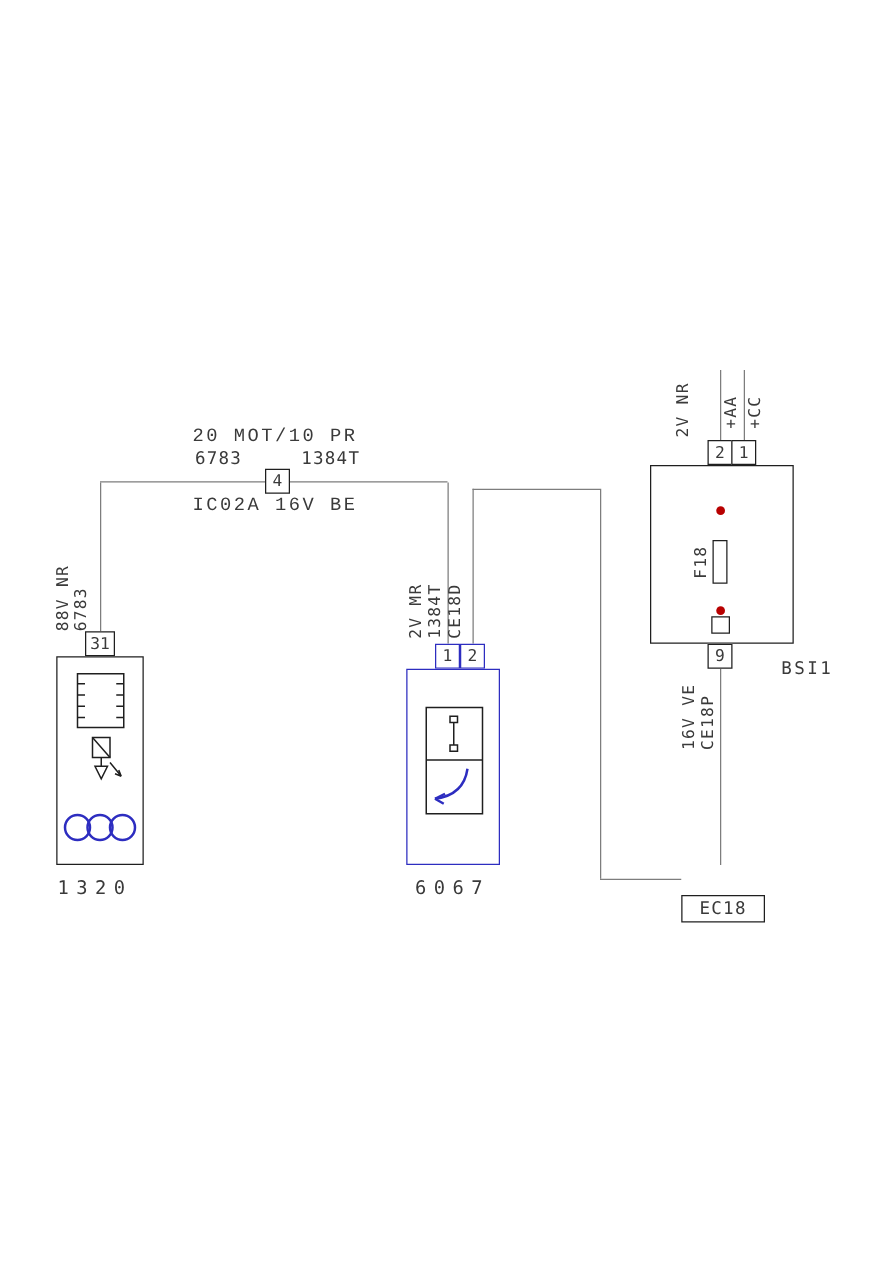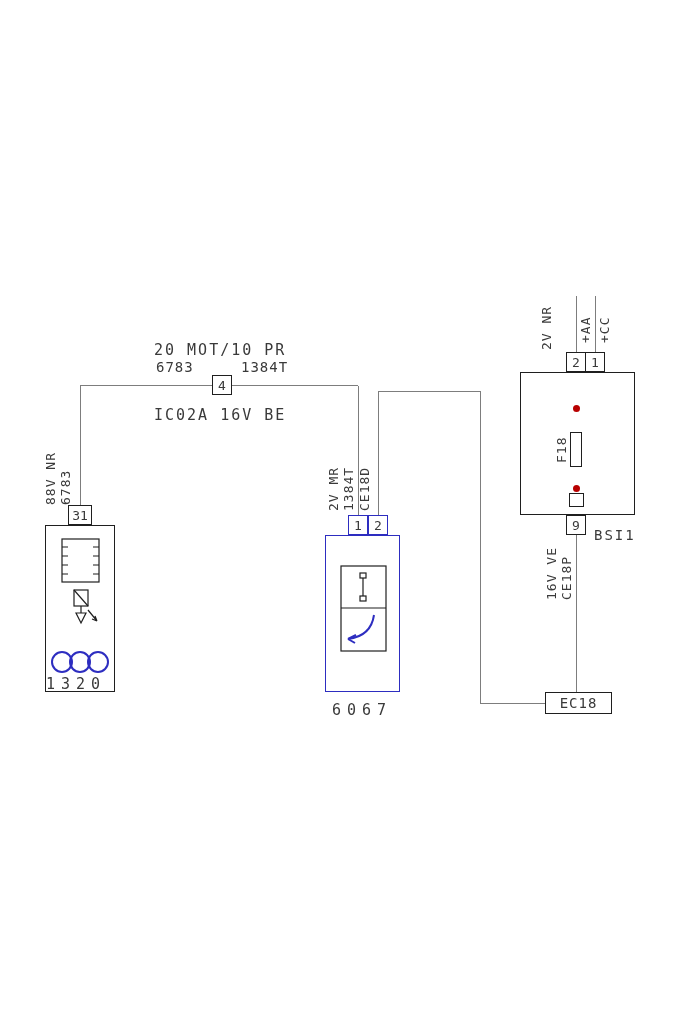--- a/index.html
+++ b/index.html
@@ -20,33 +20,33 @@
   }
   .pin.blue{border-color:var(--blue);}
   .node{
     position:absolute;width:20px;height:20px;box-sizing:border-box;
     border:1px solid var(--outline);background:#fff;display:flex;
     align-items:center;justify-content:center;font-size:13px;color:var(--text);
   }
   .body-box{position:absolute;box-sizing:border-box;border:1px solid var(--outline);background:#fff;}
   .body-box.blue{border-color:var(--blue);}
   .hlabel{position:absolute;font-size:14px;letter-spacing:1px;color:var(--text);white-space:nowrap;}
-  .hlabel.big{font-size:15px;letter-spacing:2px;}
+  .hlabel.big{font-size:15px;letter-spacing:2px;font-family:Liberation Mono, monospace;}
   .hlabel.id{font-size:15px;letter-spacing:6px;}
   .vtext{
     position:absolute;transform:rotate(-90deg);transform-origin:0 0;
     white-space:nowrap;font-size:13px;letter-spacing:1px;color:var(--text);line-height:14px;
   }
   .fuse{position:absolute;box-sizing:border-box;border:1px solid var(--outline);background:transparent;}
   .sq{position:absolute;box-sizing:border-box;border:1px solid var(--outline);background:transparent;}
   .dot{position:absolute;width:7px;height:7px;border-radius:50%;background:var(--red);}
   .ecbox{
     position:absolute;box-sizing:border-box;border:1px solid var(--outline);background:#fff;
     display:flex;align-items:center;justify-content:center;font-size:14px;
-    letter-spacing:1px;color:var(--text);
+    letter-spacing:1px;color:var(--text);margin-top:24px;
   }
   svg{position:absolute;left:0;top:0;}
   .sdark{stroke:var(--outline);fill:none;stroke-width:1.2;}
   .sblue{stroke:var(--blue);fill:none;stroke-width:2;}
 </style>
 </head>
 <body>
 
 <div class="canvas">
 
@@ -64,21 +64,21 @@
   <div class="wire v" style="left:595px;top:372px;height:36px"></div>
   <div class="wire h" style="left:576px;top:408px;width:19px"></div>
   <div class="wire v" style="left:576px;top:535px;height:157px"></div>
 
   <div class="hlabel big" style="left:154px;top:341px">20 MOT/10 PR</div>
   <div class="hlabel" style="left:156px;top:359px">6783</div>
   <div class="node" style="left:212px;top:375px">
     <span>4</span>
   </div>
   <div class="hlabel" style="left:241px;top:359px">1384T</div>
-  <div class="hlabel big" style="left:154px;top:406px">IC02A 16V BE</div>
+  <div class="hlabel big" style="left:154px;top:396px">IC02A 16V BE</div>
 
   <div class="vtext" style="left:44px;top:505px">88V NR</div>
   <div class="vtext" style="left:59px;top:505px">6783</div>
   <div class="pin" style="left:68px;top:505px;width:24px">
     <span>31</span>
   </div>
   <div class="body-box" style="left:45px;top:525px;width:70px;height:167px">
     <svg width="68" height="165" viewBox="0 0 68 165">
 
       <g class="sdark">
@@ -95,21 +95,21 @@
         <path d="M42,84 l9,11 M51,95 l-5,-2 M51,95 l-2,-5"></path>
       </g>
 
       <g class="sblue">
         <circle cx="16" cy="136" r="10"></circle>
         <circle cx="34" cy="136" r="10"></circle>
         <circle cx="52" cy="136" r="10"></circle>
       </g>
     </svg>
   </div>
-  <div class="hlabel id" style="left:46px;top:675px">1320</div>
+  <div class="hlabel id" style="left:46px;top:701px">1320</div>
 
   <div class="vtext" style="left:327px;top:511px">2V MR</div>
   <div class="vtext" style="left:342px;top:511px">1384T</div>
   <div class="vtext" style="left:358px;top:511px">CE18D</div>
   <div class="pin blue" style="left:348px;top:515px">
     <span>1</span>
   </div>
   <div class="pin blue" style="left:368px;top:515px">
     <span>2</span>
   </div>
@@ -144,21 +144,21 @@
 
   <div class="dot" style="left:573px;top:405px"></div>
   <div class="fuse" style="left:570px;top:432px;width:12px;height:35px"></div>
   <div class="vtext" style="left:555px;top:463px">F18</div>
   <div class="dot" style="left:573px;top:485px"></div>
   <div class="sq" style="left:569px;top:493px;width:15px;height:14px"></div>
 
   <div class="pin" style="left:566px;top:515px">
     <span>9</span>
   </div>
-  <div class="hlabel" style="left:594px;top:527px;letter-spacing:2px">BSI1</div>
+  <div class="hlabel" style="left:625px;top:527px;letter-spacing:2px">BSI1</div>
 
   <div class="vtext" style="left:545px;top:600px">16V VE</div>
   <div class="vtext" style="left:560px;top:600px">CE18P</div>
 
   <div class="ecbox" style="left:545px;top:692px;width:67px;height:22px">
     <span>EC18</span>
   </div>
 
 </div>
 

